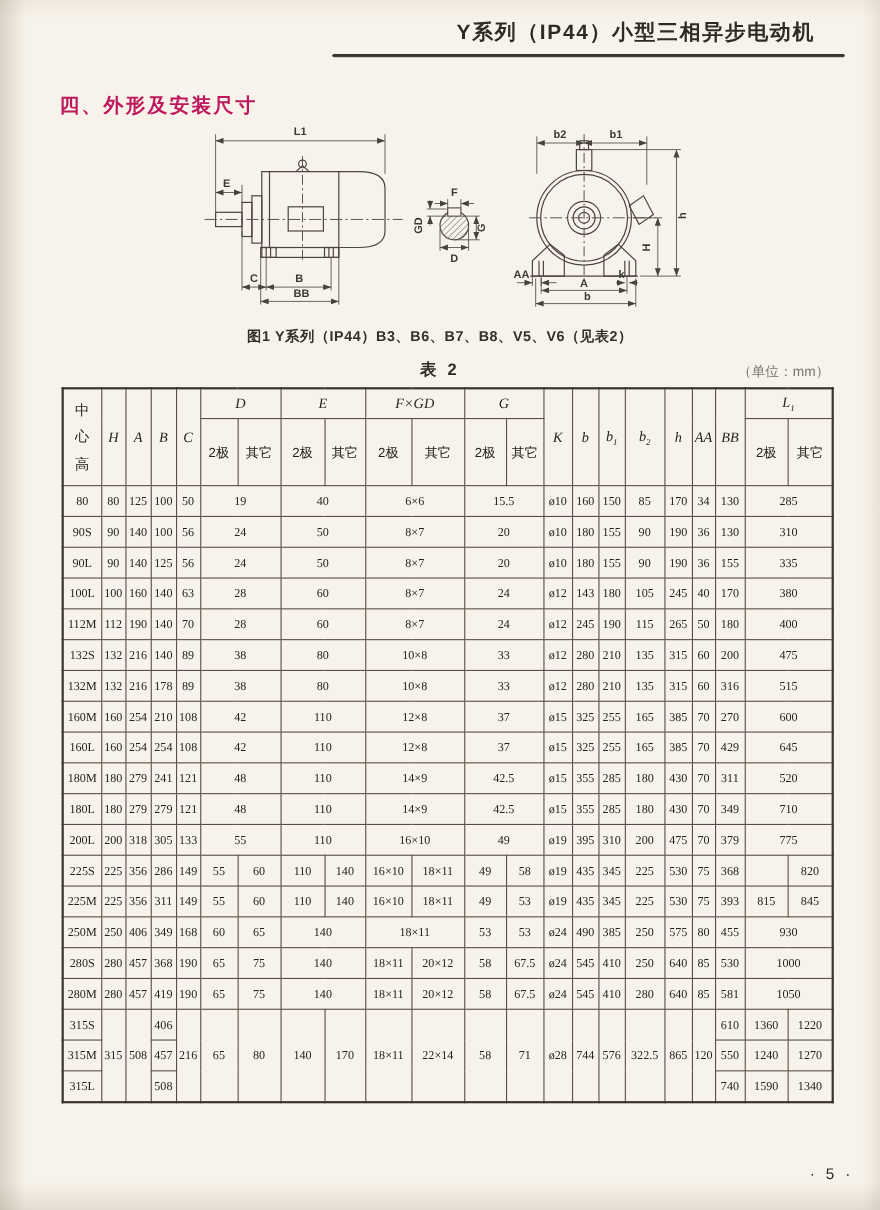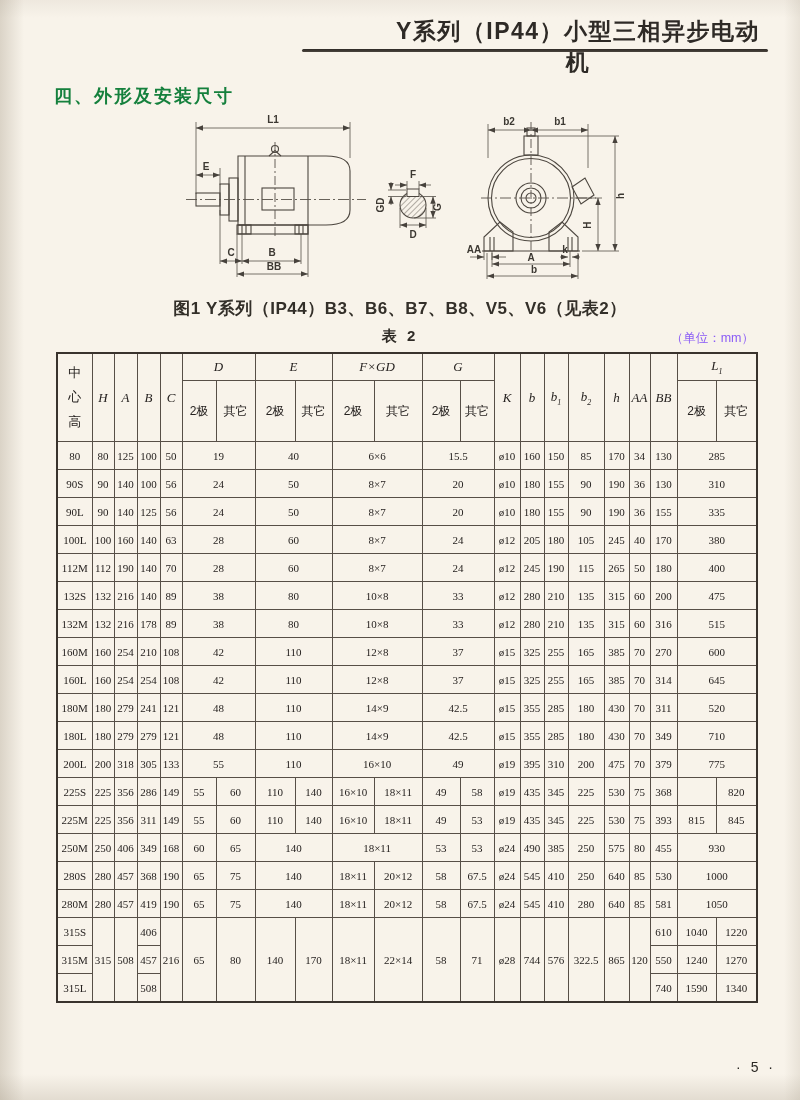--- a/index.html
+++ b/index.html
@@ -7,30 +7,30 @@
     width:800px;height:1100px;position:relative;overflow:hidden;
     font-family:"Liberation Sans",sans-serif;color:#2b2824;
     background:
       linear-gradient(90deg, rgba(150,138,118,.30) 0px, rgba(150,138,118,0) 24px),
       linear-gradient(-90deg, rgba(150,138,118,.16) 0px, rgba(150,138,118,0) 16px),
       linear-gradient(0deg, rgba(150,138,118,.22) 0px, rgba(150,138,118,0) 26px),
       linear-gradient(180deg, rgba(150,138,118,.10) 0px, rgba(150,138,118,0) 18px),
       #f8f3ea;
   }
   .doc-title{position:absolute;top:16px;left:386px;width:384px;text-align:center;
-    font-size:23px;font-weight:bold;letter-spacing:1.5px;color:#2e2a26;}
+    font-size:19px;font-weight:bold;letter-spacing:1.5px;color:#2e2a26;}
   .title-rule{position:absolute;top:49px;left:302px;width:466px;height:3px;
     background:linear-gradient(180deg,#2f2a26,#4a443d);border-radius:2px;}
   .section-heading{position:absolute;top:84px;left:54px;font-size:18px;font-weight:bold;
-    letter-spacing:2px;color:#15803d;}
+    letter-spacing:2px;color:#be185d;}
   .figure-caption{position:absolute;top:297px;left:0;width:800px;text-align:center;
-    font-size:17px;font-weight:bold;color:#332f29;letter-spacing:.5px;}
+    font-size:13px;font-weight:bold;color:#332f29;letter-spacing:.5px;}
   .table-title{position:absolute;top:327px;left:0;width:800px;text-align:center;
     font-size:15px;font-weight:bold;letter-spacing:3px;color:#2f2b26;}
-  .unit-note{position:absolute;top:330px;right:46px;font-size:12.5px;color:#8b5cf6;}
+  .unit-note{position:absolute;top:330px;right:46px;font-size:12.5px;color:#737373;}
   svg.fig{position:absolute;top:106px;left:138px;}
   svg.fig text{font-family:"Liberation Sans",sans-serif;font-size:10px;fill:#3c3832;font-weight:bold;}
   table.dims{position:absolute;top:352px;left:56px;width:700px;border-collapse:collapse;
     table-layout:fixed;border:2px solid #39332d;background:transparent;}
   table.dims td, table.dims th{border:1px solid #574f47;text-align:center;vertical-align:middle;
     padding:0;font-weight:normal;overflow:hidden;
     font-family:"Liberation Serif","DejaVu Serif",serif;font-size:11px;color:#262220;}
   table.dims thead tr:first-child th{height:26px;}
   table.dims thead tr:last-child th{height:60px;font-family:Liberation Sans, sans-serif;font-size:12px;}
   table.dims tbody td{height:27px;}
@@ -302,21 +302,21 @@
         <td>100L</td>
         <td>100</td>
         <td>160</td>
         <td>140</td>
         <td>63</td>
         <td colspan="2">28</td>
         <td colspan="2">60</td>
         <td colspan="2">8×7</td>
         <td colspan="2">24</td>
         <td>ø12</td>
-        <td>205</td>
+        <td>143</td>
         <td>180</td>
         <td>105</td>
         <td>245</td>
         <td>40</td>
         <td>170</td>
         <td colspan="2">380</td>
       </tr>
       <tr>
         <td>112M</td>
         <td>112</td>
@@ -402,21 +402,21 @@
         <td colspan="2">42</td>
         <td colspan="2">110</td>
         <td colspan="2">12×8</td>
         <td colspan="2">37</td>
         <td>ø15</td>
         <td>325</td>
         <td>255</td>
         <td>165</td>
         <td>385</td>
         <td>70</td>
-        <td>314</td>
+        <td>429</td>
         <td colspan="2">645</td>
       </tr>
       <tr>
         <td>180M</td>
         <td>180</td>
         <td>279</td>
         <td>241</td>
         <td>121</td>
         <td colspan="2">48</td>
         <td colspan="2">110</td>
@@ -596,21 +596,21 @@
         <td rowspan="3">22×14</td>
         <td rowspan="3">58</td>
         <td rowspan="3">71</td>
         <td rowspan="3">ø28</td>
         <td rowspan="3">744</td>
         <td rowspan="3">576</td>
         <td rowspan="3">322.5</td>
         <td rowspan="3">865</td>
         <td rowspan="3">120</td>
         <td>610</td>
-        <td>1040</td>
+        <td>1360</td>
         <td>1220</td>
       </tr>
       <tr>
         <td>315M</td>
         <td>457</td>
         <td>550</td>
         <td>1240</td>
         <td>1270</td>
       </tr>
       <tr>

